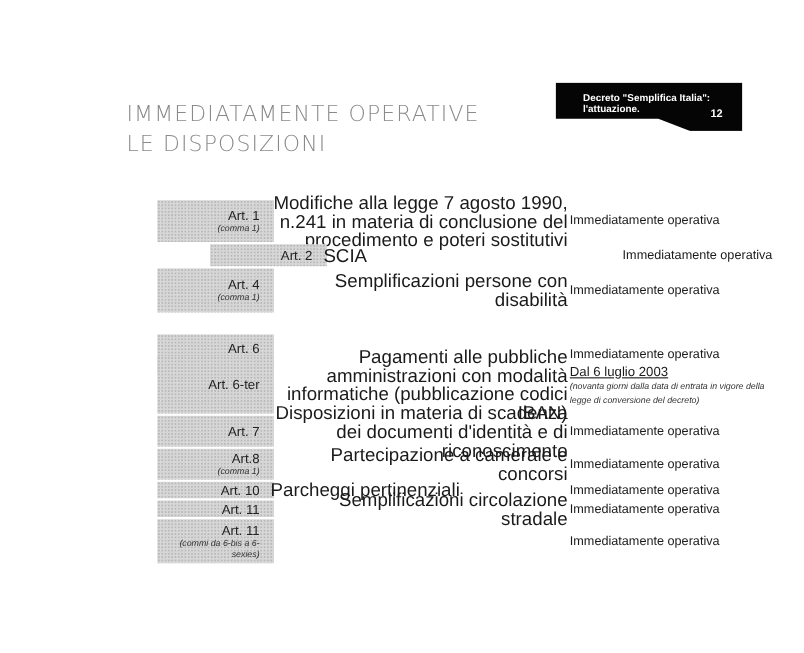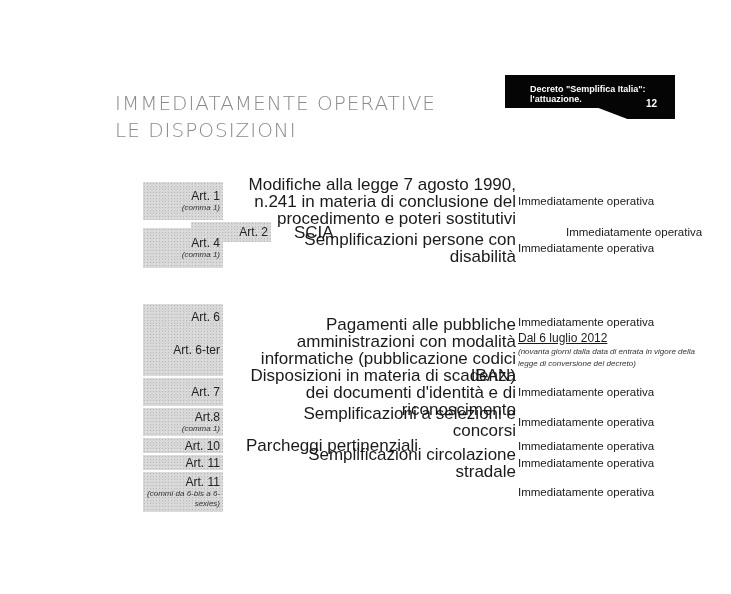--- a/index.html
+++ b/index.html
@@ -6,21 +6,21 @@
   body { width:731px; height:594px; position:relative; overflow:hidden;
          font-family:"Liberation Sans", sans-serif; color:#1a1a1a; }
   .header-box { position:absolute; left:505px; top:75px; width:170px; height:44px;
                 background:#050505; color:#fff; font-weight:bold; font-size:9px; line-height:10px;
                 clip-path: polygon(0 0, 100% 0, 100% 100%, 72% 100%, 55% 75%, 0 75%); }
   .header-title { position:absolute; left:25px; top:9px; width:140px; }
   .header-page { position:absolute; right:18px; top:24px; font-size:10px; }
   .title { position:absolute; left:115px; top:90px; font-size:20px; line-height:27px;
            color:#8a8a8a; letter-spacing:1px; font-family:"DejaVu Sans", sans-serif; font-weight:200; }
   .row { position:absolute; left:143px; width:560px; }
-  .art { position:absolute; left:0; top:0; bottom:0; width:80px; text-align:right; padding-right:3px; box-sizing:border-box;
+  .art { position:absolute; left:0; top:0; bottom:0; width:106px; text-align:right; padding-right:13px; box-sizing:border-box;
          background-color:#d6d6d6;
          background-image: radial-gradient(#b8b8b8 0.6px, transparent 0.8px), radial-gradient(#e8e8e8 0.6px, transparent 0.8px);
          background-size:3px 3px, 4px 4px; background-position:0 0, 1px 2px;
          display:flex; flex-direction:column; justify-content:center; }
   .art-label { font-size:12px; line-height:14px; color:#222; }
   .art-sub { font-size:8px; font-style:italic; line-height:10px; color:#333; }
   .desc { position:absolute; left:103px; top:0; bottom:0; width:270px; font-size:17px; line-height:17px;
           display:flex; align-items:center;text-align:right; }
   .status { position:absolute; left:375px; top:0; bottom:0; width:180px; font-size:11.5px;
             display:flex; flex-direction:column; justify-content:center; }
@@ -55,21 +55,21 @@
   <div class="row" style="top:222px;height:20px;margin-left:48px;">
     <div class="art">
       <div class="art-label">Art. 2</div>
     </div>
     <div class="desc">SCIA</div>
     <div class="status">
         <span>Immediatamente operativa</span>
       </div>
   </div>
 
-  <div class="row" style="top:228px;height:40px;">
+  <div class="row" style="top:244px;height:40px;">
     <div class="art">
       <div class="art-label">Art. 4</div>
       <div class="art-sub">(comma 1)</div>
     </div>
     <div class="desc">Semplificazioni persone con disabilità</div>
     <div class="status">
         <span>Immediatamente operativa</span>
       </div>
   </div>
 
@@ -82,41 +82,41 @@
         <span>Immediatamente operativa</span>
       </div>
   </div>
 
   <div class="row" style="top:324px;height:52px;">
     <div class="art">
       <div class="art-label">Art. 6-ter</div>
     </div>
     <div class="desc">Pagamenti alle pubbliche amministrazioni con modalità informatiche (pubblicazione codici IBAN)</div>
     <div class="status">
-      <span class="status-date">Dal 6 luglio 2012</span>
+      <span class="status-date">Dal 6 luglio 2003</span>
       <span class="status-note">(novanta giorni dalla data di entrata in vigore della legge di conversione del decreto)</span>
     </div>
   </div>
 
   <div class="row" style="top:378px;height:28px;">
     <div class="art">
       <div class="art-label">Art. 7</div>
     </div>
     <div class="desc">Disposizioni in materia di scadenza dei documenti d'identità e di riconoscimento</div>
     <div class="status">
         <span>Immediatamente operativa</span>
       </div>
   </div>
 
   <div class="row" style="top:408px;height:28px;">
     <div class="art">
       <div class="art-label">Art.8</div>
       <div class="art-sub">(comma 1)</div>
     </div>
-    <div class="desc">Semplificazioni a selezioni e concorsi</div>
+    <div class="desc">Partecipazione a camerale e concorsi</div>
     <div class="status">
         <span>Immediatamente operativa</span>
       </div>
   </div>
 
   <div class="row" style="top:438px;height:15px;">
     <div class="art">
       <div class="art-label">Art. 10</div>
     </div>
     <div class="desc">Parcheggi pertinenziali</div>

